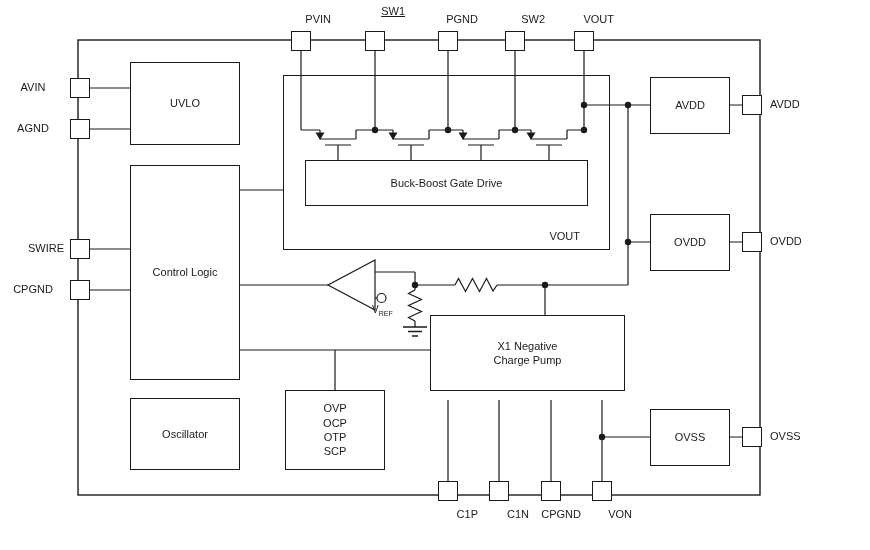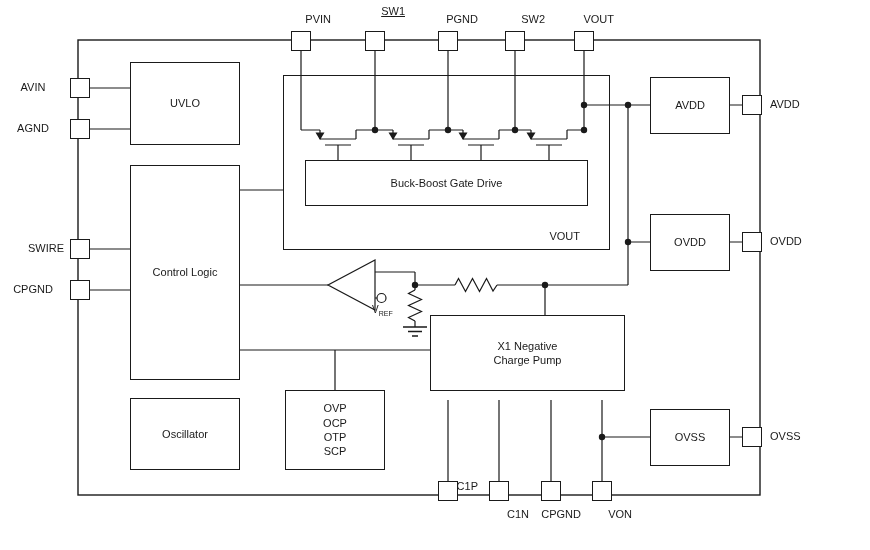--- a/index.html
+++ b/index.html
@@ -172,18 +172,18 @@
 
   <div class="lbl" style="left:770px;top:98px;">AVDD</div>
   <div class="lbl" style="left:770px;top:235px;">OVDD</div>
   <div class="lbl" style="left:770px;top:430px;">OVSS</div>
 
   <div class="pin" style="left:438px;top:481px;"></div>
   <div class="pin" style="left:489px;top:481px;"></div>
   <div class="pin" style="left:541px;top:481px;"></div>
   <div class="pin" style="left:592px;top:481px;"></div>
 
-  <div class="lbl lbl-c" style="left:418px;top:480px;width:60px;">C1P</div>
+  <div class="lbl lbl-c" style="left:418px;top:508px;width:60px;">C1P</div>
   <div class="lbl lbl-c" style="left:469px;top:508px;width:60px;">C1N</div>
   <div class="lbl lbl-c" style="left:521px;top:508px;width:60px;">CPGND</div>
   <div class="lbl lbl-c" style="left:572px;top:508px;width:60px;">VON</div>
 
 </div>
 
 </body></html>

